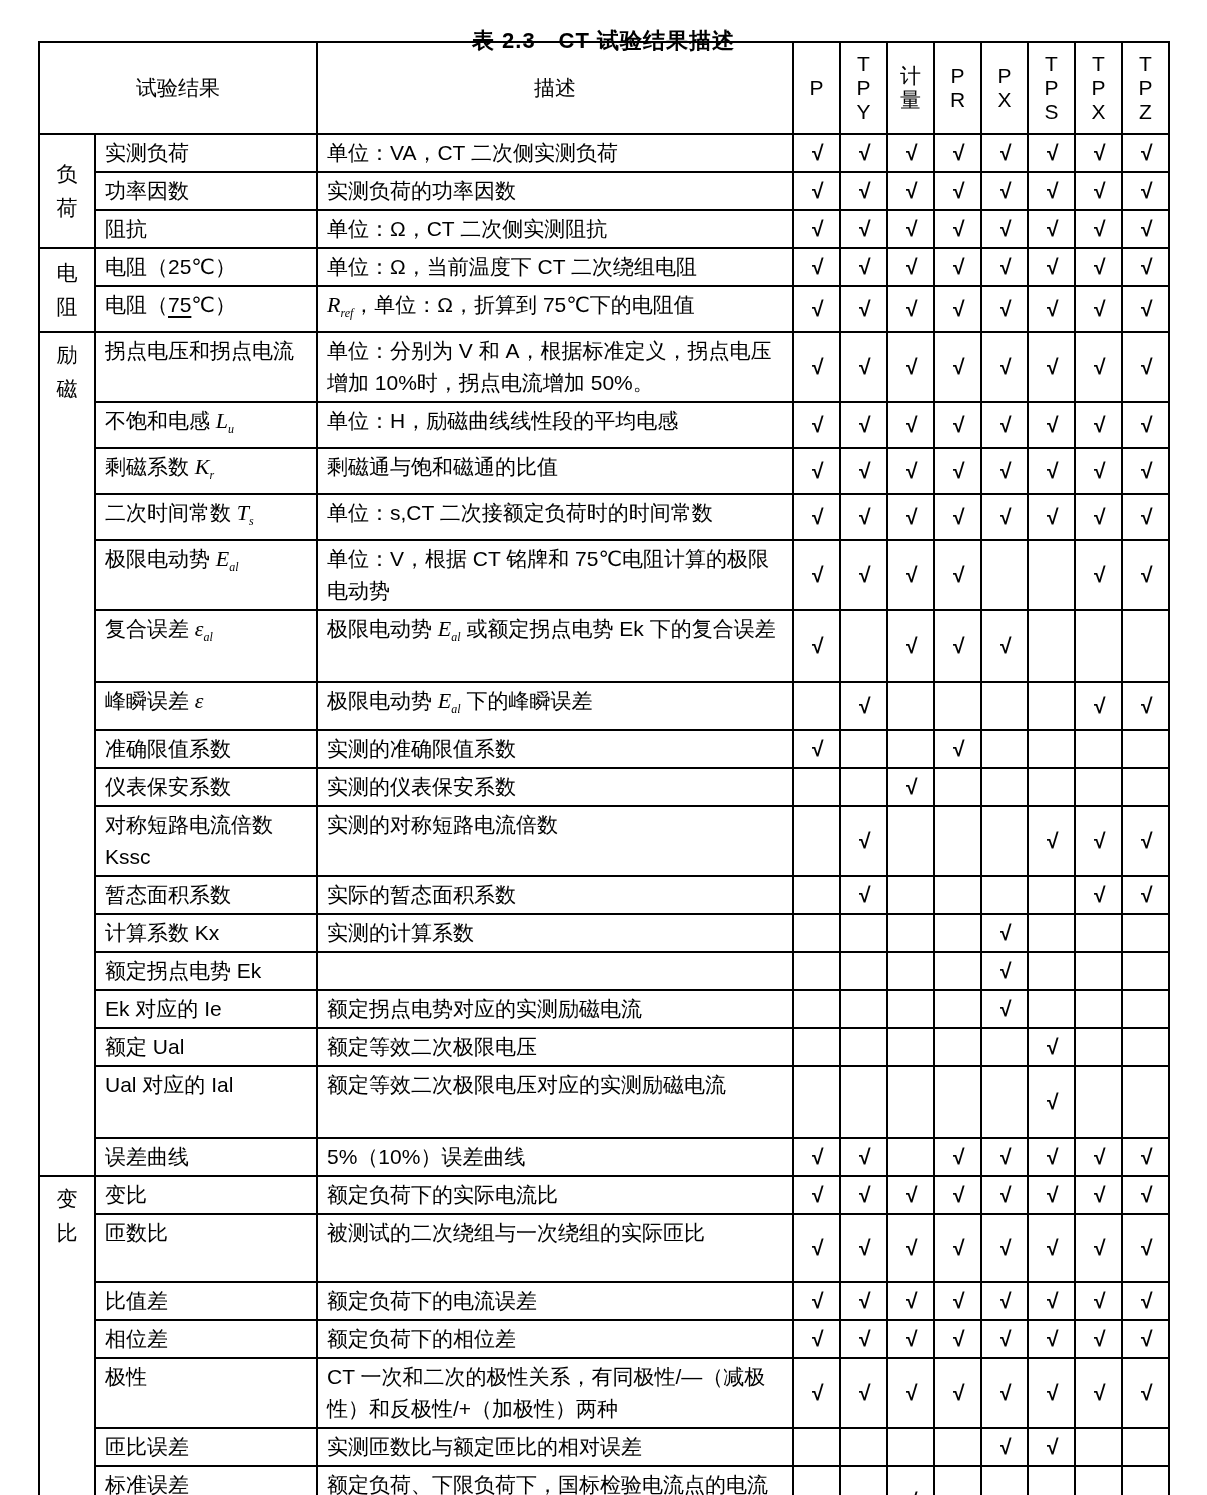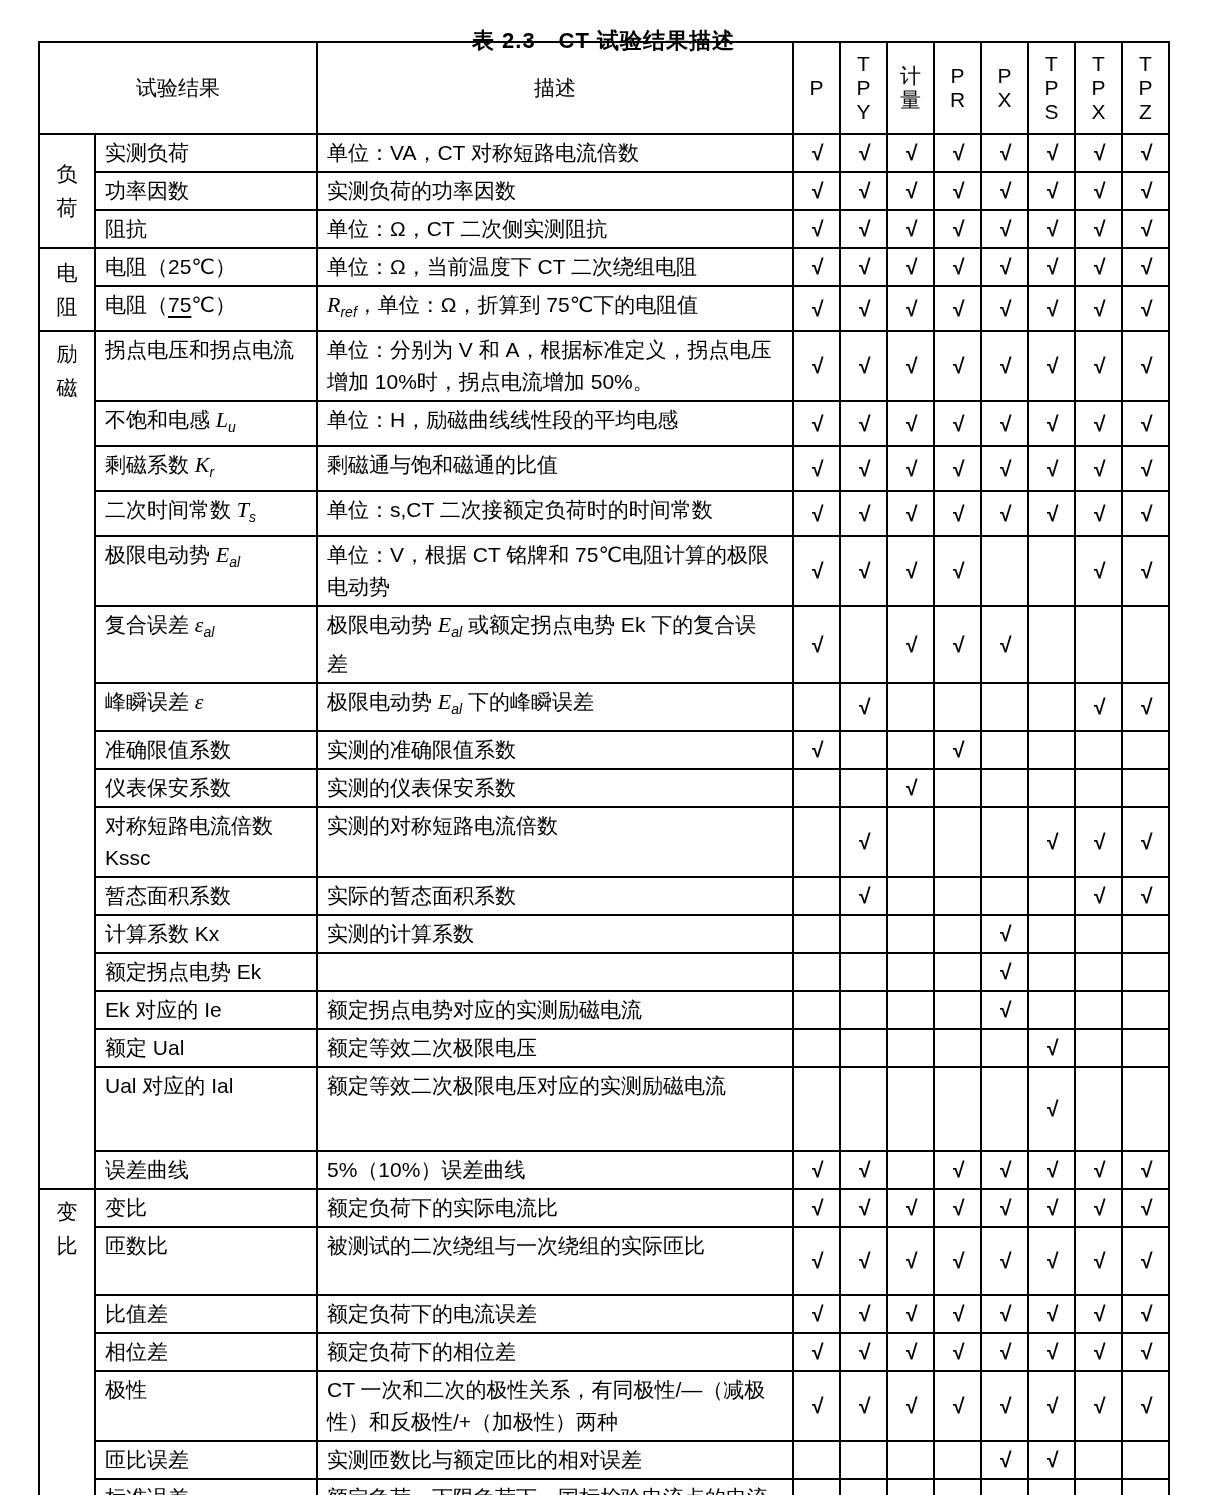--- a/index.html
+++ b/index.html
@@ -60,23 +60,23 @@
     font-style: italic;
     font-weight: bold;
     padding: 0;
   }
   .seg-i {
     font-family: "Liberation Serif", "DejaVu Serif", serif;
     font-style: italic;
     font-size: 22px;
   }
   .seg-sub {
-    font-family: Liberation Sans, sans-serif;
+    font-family: Liberation Serif, serif;
     font-style: italic;
-    font-size: 14px;
+    font-size: 12px;
     vertical-align: -5px;
   }
   .seg-u {
     text-decoration: underline;
     text-decoration-thickness: 2px;
     text-underline-offset: 4px;
   }
   .seg-sq {
     text-decoration-style: wavy;
     text-decoration-color: #cc0000;
@@ -129,21 +129,21 @@
 P
 Z</th>
       </tr>
   </thead>
   <tbody>
 
   <tr style="height: 33px;">
         <td class="cat" rowspan="3">负
 荷</td>
         <td class="item">实测负荷</td>
-        <td class="desc">单位：VA，CT 对称短路电流倍数</td>
+        <td class="desc">单位：VA，CT 二次侧实测负荷</td>
         <td class="check">√</td>
         <td class="check">√</td>
         <td class="check">√</td>
         <td class="check">√</td>
         <td class="check">√</td>
         <td class="check">√</td>
         <td class="check">√</td>
         <td class="check">√</td>
       </tr>
       <tr style="height: 33px;">
@@ -371,21 +371,21 @@
         <td class="desc">额定等效二次极限电压</td>
         <td class="check"></td>
         <td class="check"></td>
         <td class="check"></td>
         <td class="check"></td>
         <td class="check"></td>
         <td class="check">√</td>
         <td class="check"></td>
         <td class="check"></td>
       </tr>
-      <tr style="height: 84px;">
+      <tr style="height: 72px;">
         <td class="item">Ual 对应的 Ial</td>
         <td class="desc">额定等效二次极限电压对应的实测励磁电流</td>
         <td class="check"></td>
         <td class="check"></td>
         <td class="check"></td>
         <td class="check"></td>
         <td class="check"></td>
         <td class="check">√</td>
         <td class="check"></td>
         <td class="check"></td>

